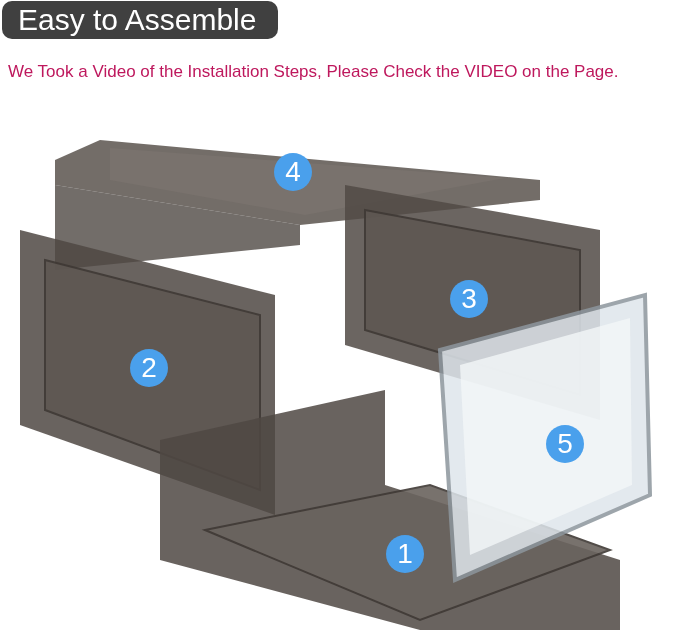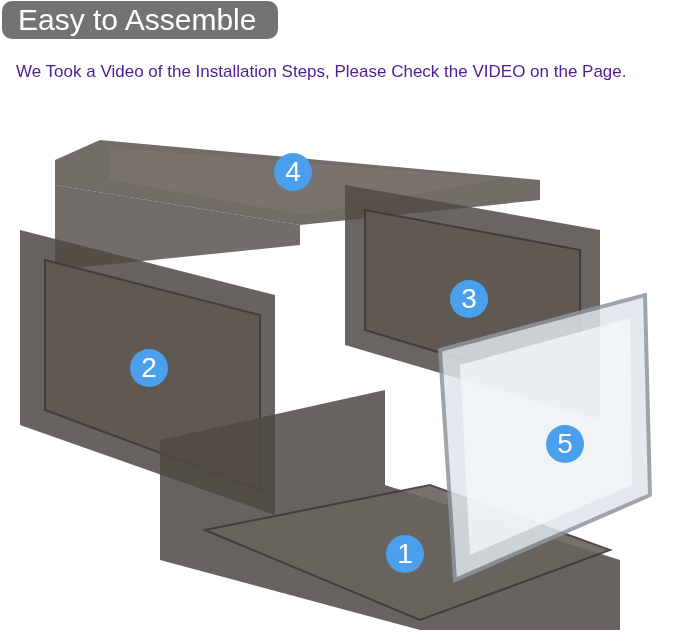--- a/index.html
+++ b/index.html
@@ -1,18 +1,18 @@
 <!DOCTYPE html>
 <html><head>
 <meta charset="utf-8">
 <style>
   html, body { margin:0; padding:0; background:#ffffff; }
   body { width:679px; height:639px; position:relative; overflow:hidden; font-family:"Liberation Sans", sans-serif; }
-  .badge-title { position:absolute; left:2px; top:1px; width:276px; height:38px; background:#737373; border-radius:10px; color:#fff; font-size:30px; line-height:38px; padding-left:16px; box-sizing:border-box; }
-  .subtitle { position:absolute; left:16px; top:62px; font-size:17px; color:#4c1d95; white-space:nowrap; }
+  .badge-title { position:absolute; left:2px; top:1px; width:276px; height:38px; background:#404040; border-radius:10px; color:#fff; font-size:30px; line-height:38px; padding-left:16px; box-sizing:border-box; }
+  .subtitle { position:absolute; left:8px; top:62px; font-size:17px; color:#be185d; white-space:nowrap; }
   .stage { position:absolute; left:0; top:100px; width:679px; height:539px; }
   .num { position:absolute; width:38px; height:38px; border-radius:50%; background:#4aa0ec; color:#fff; font-size:28px; line-height:38px; text-align:center; }
 </style>
 </head>
 <body>
 
 <div class="badge-title">Easy to Assemble</div>
 <div class="subtitle">We Took a Video of the Installation Steps, Please Check the VIDEO on the Page.</div>
 
 <div class="stage">

